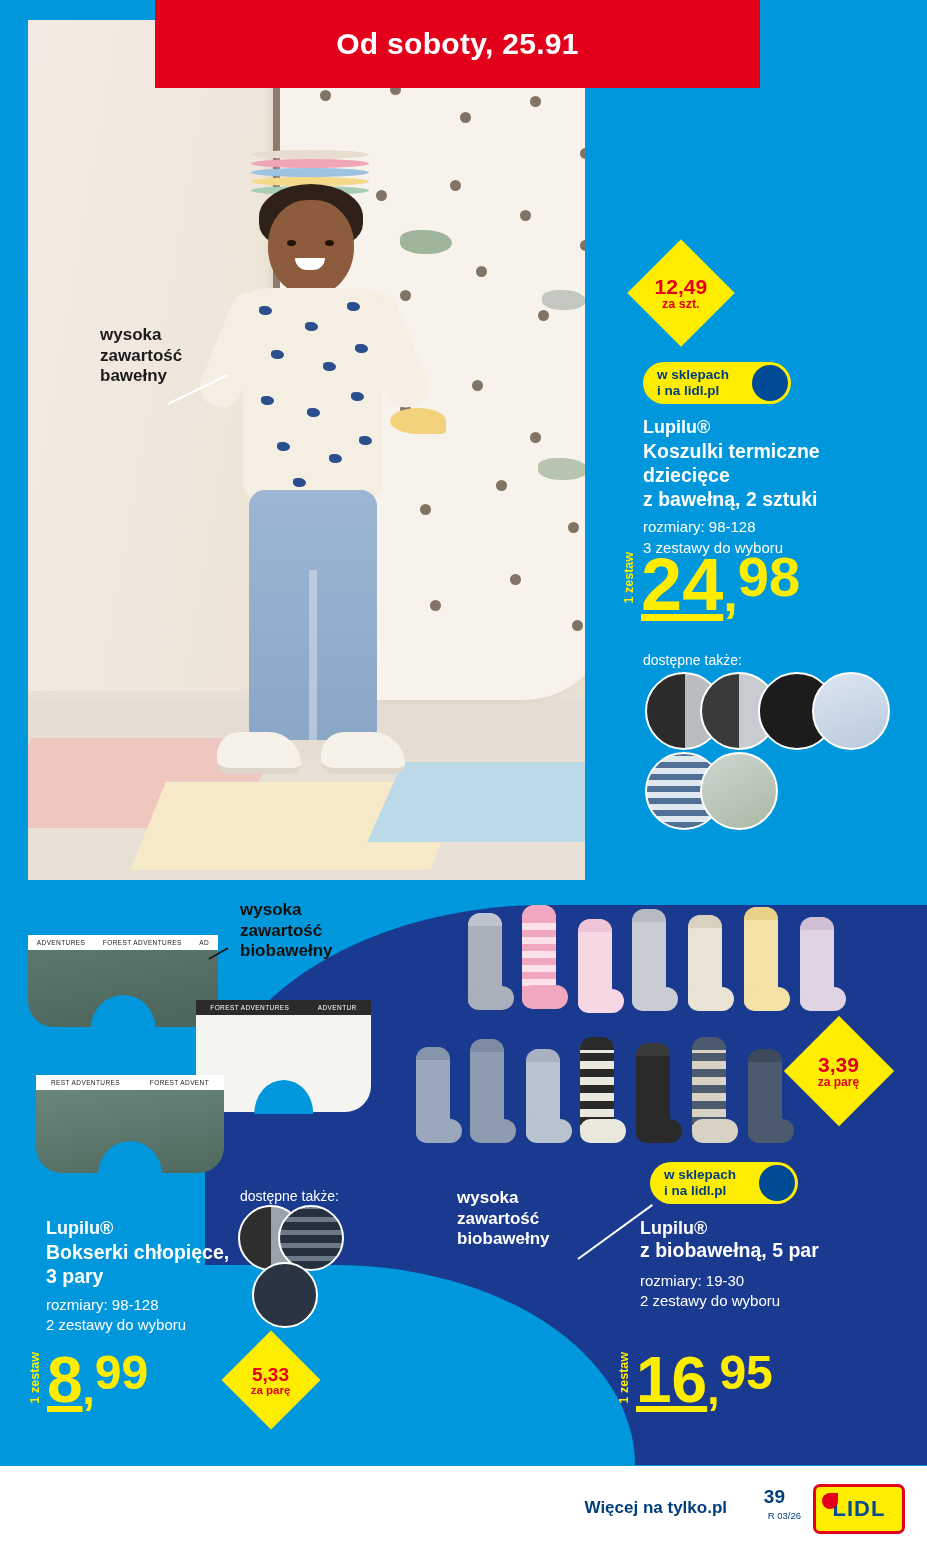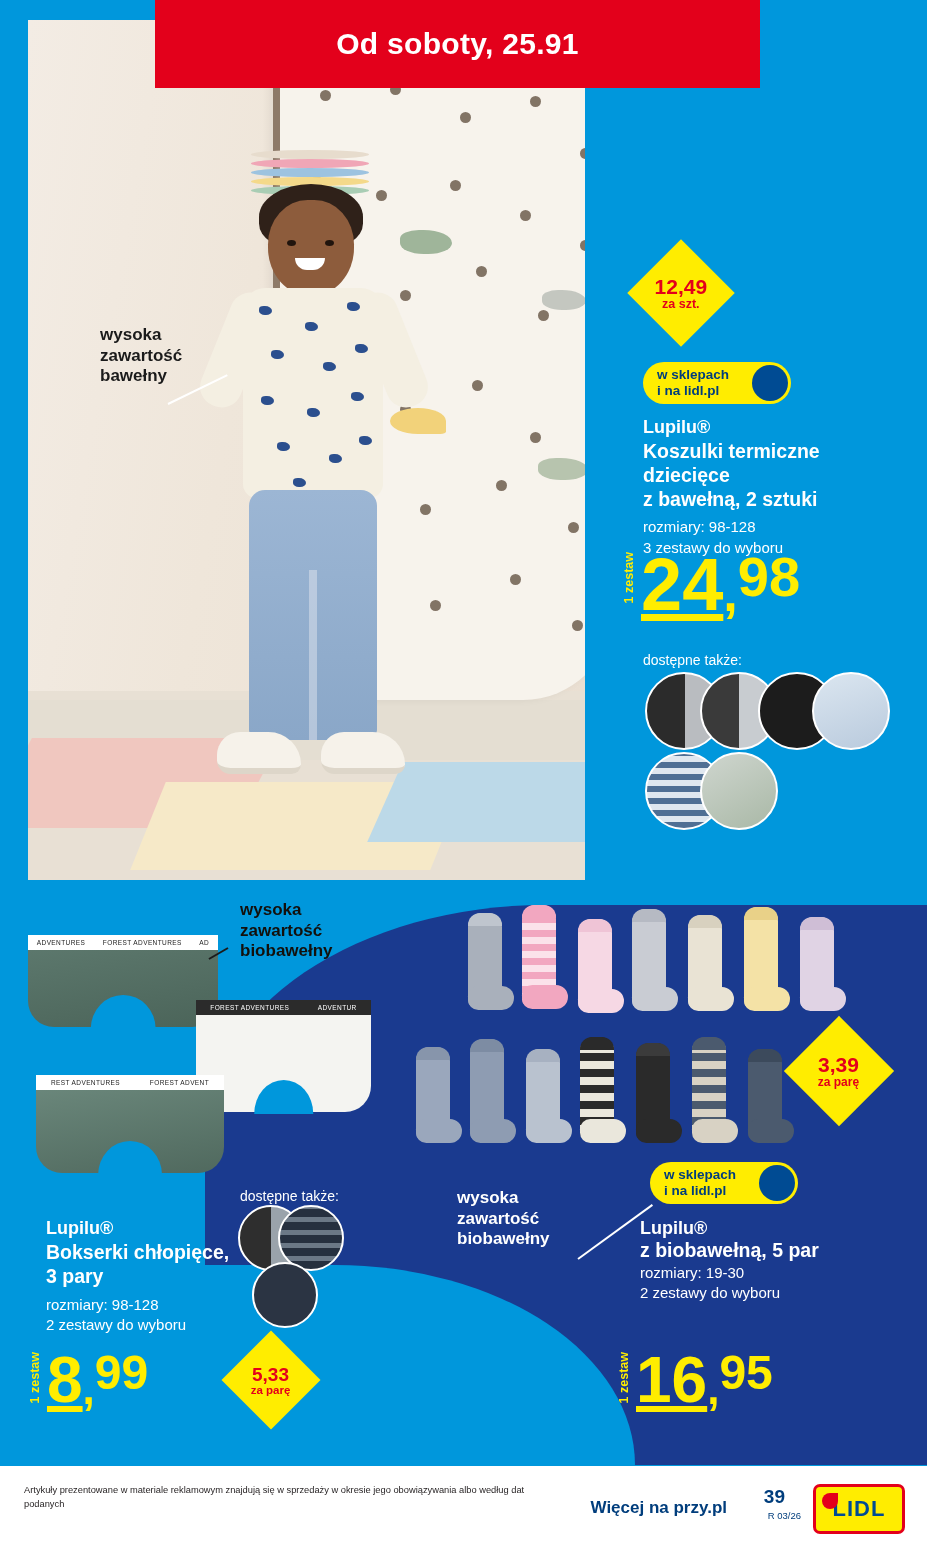--- a/index.html
+++ b/index.html
@@ -521,34 +521,33 @@
   <div class="txt">
     <div>w sklepach</div>
     <div>i na lidl.pl</div>
   </div>
   <div class="dot"></div>
 </div>
 
 <div style="position:absolute; left:640px; top:1218px; width:270px;">
   <div class="brand">Lupilu®</div>
   <div class="item-title">z biobawełną, 5 par</div>
-  <div class="item-meta" style="margin-top:0;">rozmiary: 19-30</div>
+  <div class="item-meta" style="margin-top:8px;">rozmiary: 19-30</div>
   <div class="item-meta">2 zestawy do wyboru</div>
 </div>
 
 <div class="big-price" style="left:617px; top:1352px;">
   <div class="bp-rot">1 zestaw</div>
   <div class="bp-int" style="font-size:64px;">16</div>
   <div class="bp-comma" style="font-size:44px; align-self:flex-end; line-height:.9;">,</div>
   <div class="bp-dec" style="font-size:48px;">95</div>
 </div>
 
 <div class="footer">
   <div class="footer-text">
-    <div>Artykuły prezentowane w materiale reklamowym znajdują się w sprzedaży w okresie jego obowiązywania albo według dat podanych</div>
-  </div>
-  <div class="footer-more">Więcej na przy.pl</div>
+  </div>
+  <div class="footer-more">Więcej na tylko.pl</div>
   <div class="page-num">39</div>
   <div class="page-code">R 03/26</div>
   <div class="lidl-logo">
     <span>LIDL</span>
   </div>
 </div>
 
 </body></html>

